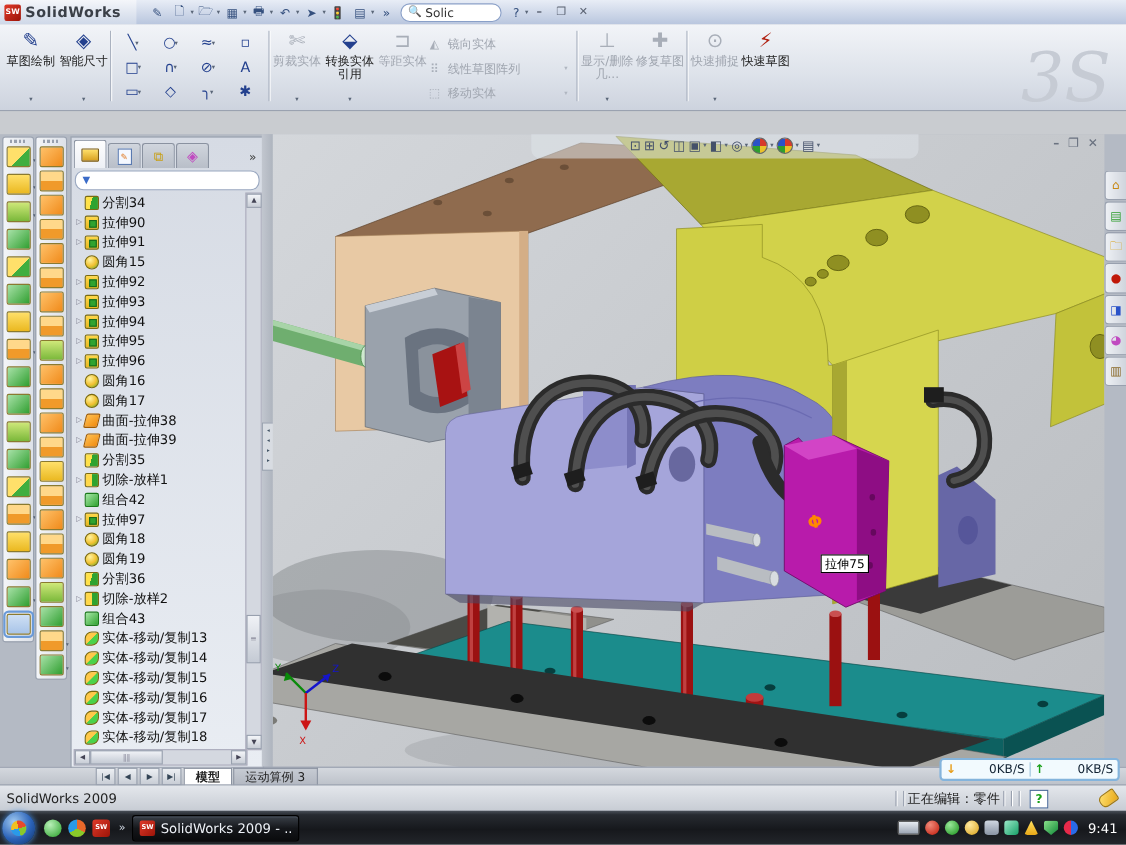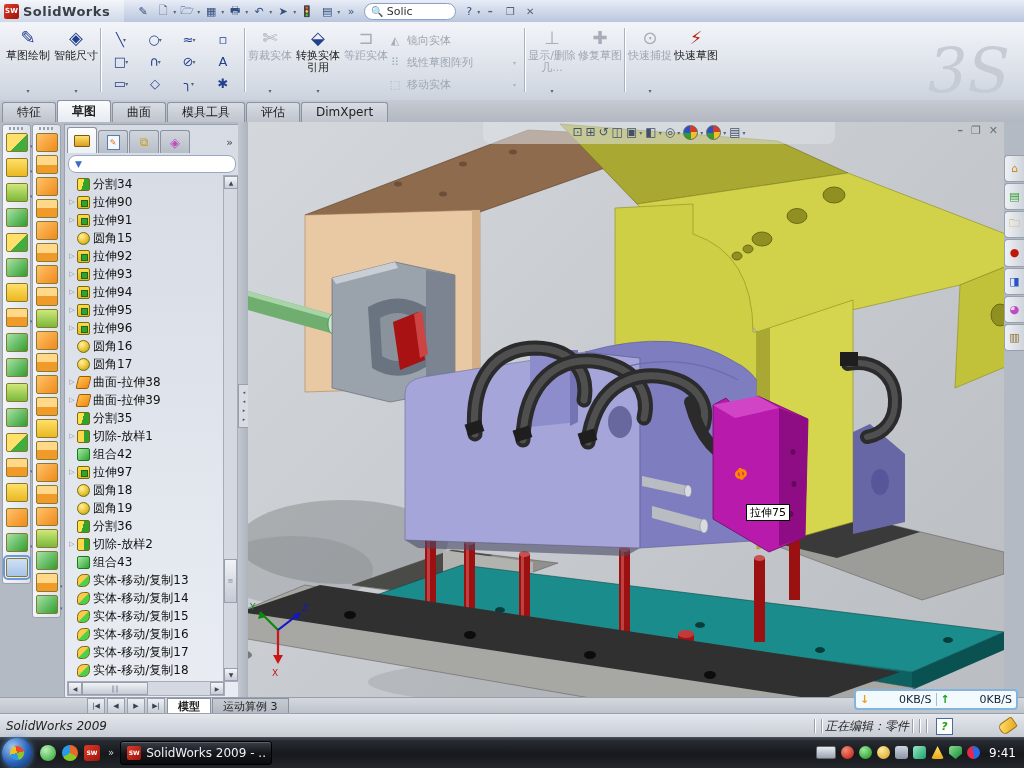--- a/index.html
+++ b/index.html
@@ -136,21 +136,21 @@
   
   #bottombar{position:absolute;left:0;top:697px;width:1024px;height:16px;
     background:linear-gradient(#d4d8de,#bcc1c9);border-top:1px solid #98a0ae;display:flex;align-items:center;}
   .navbtn{width:16px;height:14px;margin:0 1px;background:linear-gradient(#eceff3,#c8cdd5);
     border:1px solid #98a0ae;font-size:7px;color:#345;display:flex;align-items:center;justify-content:center;}
   .btab{height:15px;line-height:15px;padding:0 10px;font-size:11px;color:#222;
     border:1px solid #8a92a0;border-bottom:none;background:linear-gradient(#c6cbd3,#b2b7c1);margin-left:1px;}
   .btab.active{background:#fff;font-weight:bold;}
   
   #statusbar{position:absolute;left:0;top:713px;width:1024px;height:24px;
-    background:linear-gradient(#e4e7ec,#c6cbd3);border-top:1px solid #9aa2b0;display:flex;align-items:center;font-size:12px;color:#222;font-style:italic;}
+    background:linear-gradient(#e4e7ec,#c6cbd3);border-top:1px solid #9aa2b0;display:flex;align-items:center;font-size:12px;color:#222;}
   #statusbar .sep{width:1px;height:14px;background:#98a0ae;margin:0 3px;box-shadow:1px 0 0 #fff;}
   #sb-help{width:15px;height:15px;border:1px solid #4a6a9a;background:#fff;color:#18a018;font-weight:bold;
     font-size:11px;display:flex;align-items:center;justify-content:center;margin:0 6px;}
   #sb-tag{width:15px;height:10px;background:linear-gradient(135deg,#ffe070,#e8a818);border:1px solid #a07810;
     border-radius:5px 2px 2px 5px;transform:rotate(-35deg);margin-right:8px;}
   
   #taskbar{position:absolute;left:0;top:737px;width:1024px;height:31px;
     background:linear-gradient(#4a5059 0%,#272b31 12%,#16181c 55%,#23262b 100%);display:flex;align-items:center;}
   #startorb{width:30px;height:30px;border-radius:50%;margin-left:2px;position:relative;flex:none;
     background:radial-gradient(circle at 35% 30%,#9ec8f0,#2a62b8 55%,#103060);box-shadow:0 0 6px #4a90e0;}
@@ -297,28 +297,20 @@
       <span class="blabel">快速捕捉</span>
       <span class="bcaret">▾</span>
     </div>
     <div class="bigbtn" style="left:674px">
       <span class="bicon" style="color:#b02010">⚡</span>
       <span class="blabel">快速草图</span>
     </div>
     <div id="ds-watermark">3S</div>
   </div>
 
-  <div id="ribbontabs">
-      <span class="rtab">特征</span>
-      <span class="rtab active">草图</span>
-      <span class="rtab">曲面</span>
-      <span class="rtab">模具工具</span>
-      <span class="rtab">评估</span>
-      <span class="rtab">DimXpert</span>
-    </div>
 
   <div id="main">
 
     <div class="strip g1" id="strip1">
       <div class="grip"></div>
     <span class="ltile c-yg">
           <span class="lt-caret">▾</span>
         </span>
         <span class="ltile c-y">
           <span class="lt-caret">▾</span>

